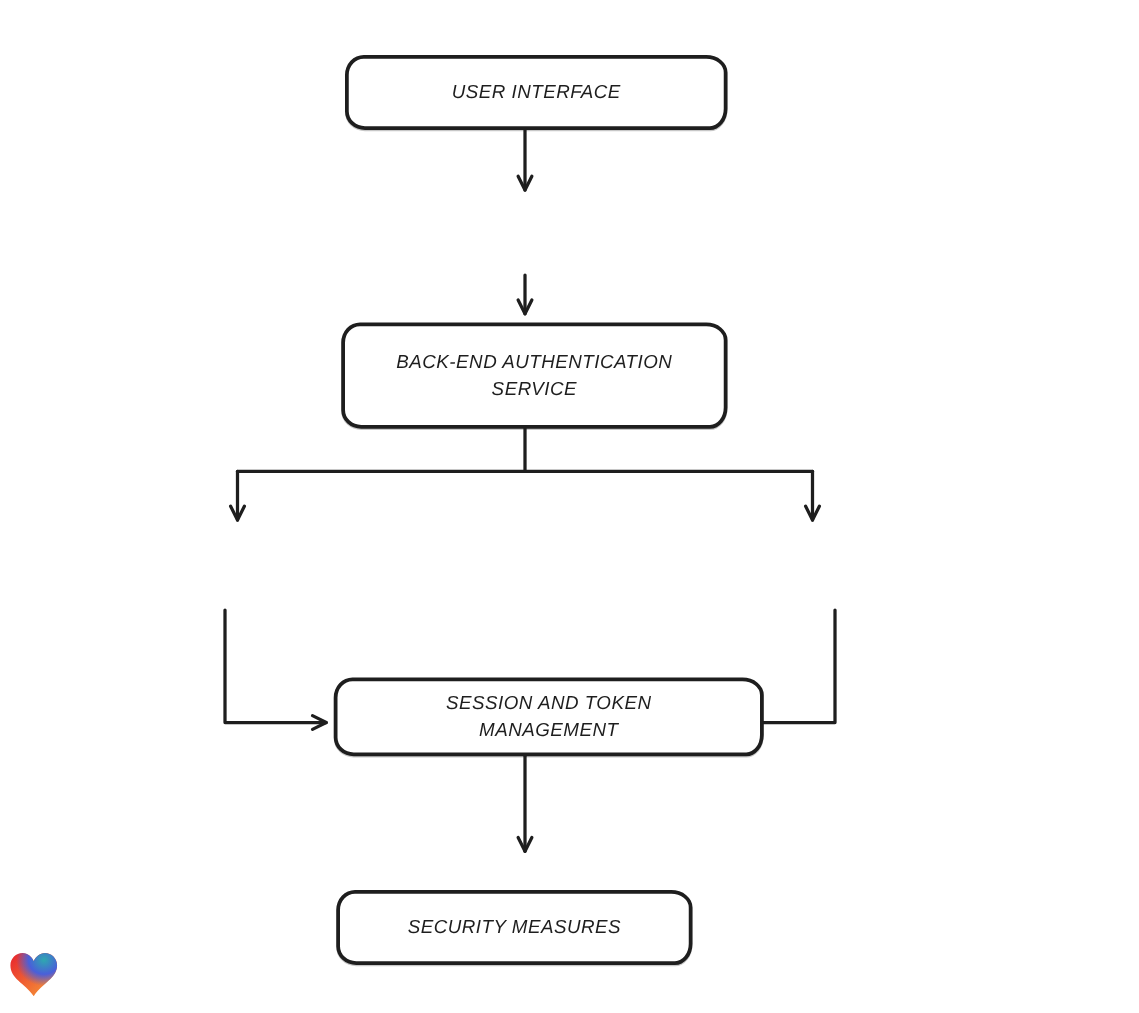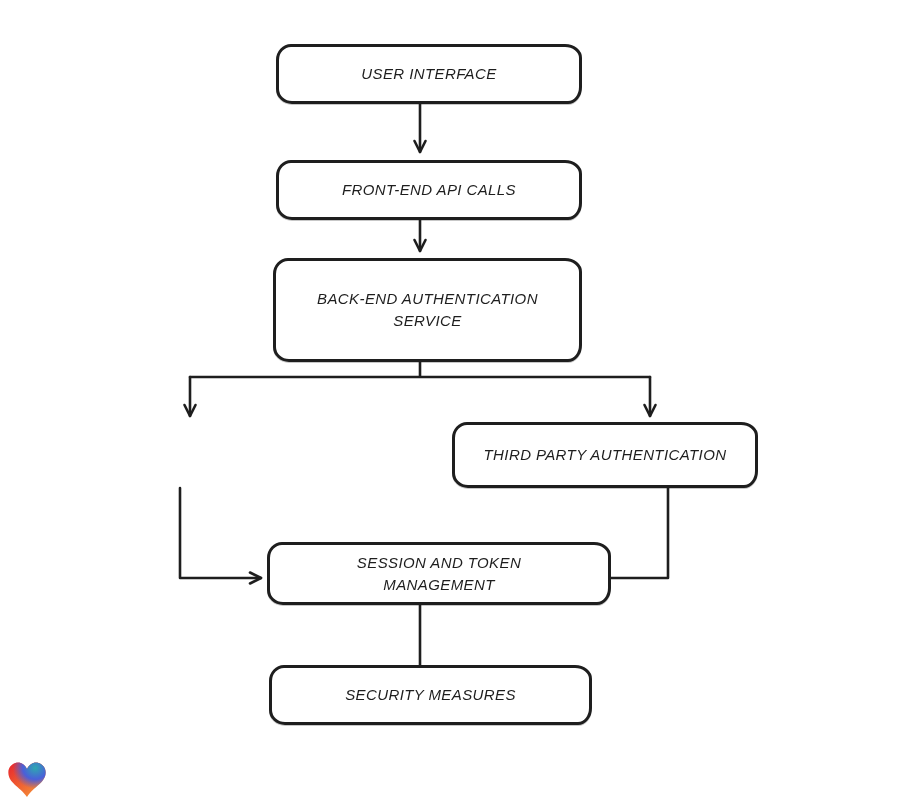--- a/index.html
+++ b/index.html
@@ -75,32 +75,30 @@
 
     <path class="edge" d="M180,488 L180,578 L261,578" marker-end="url(#arrowhead)" stroke="#1e1e1e"></path>
 
     <path class="edge" d="M668,488 L668,578 L579,578" marker-end="url(#arrowhead)" stroke="#1e1e1e"></path>
 
     <path class="edge" d="M420,605 L420,681" marker-end="url(#arrowhead)" stroke="#1e1e1e"></path>
   </svg>
 
   <div class="node" style="left:276px;top:44px;width:306px;height:60px">USER INTERFACE</div>
 
-  <div class="node" style="left:276px;top:160px;width:306px;height:60px">FRONT-END API CALLS</div>
 
-  <div class="node" style="left:273px;top:258px;width:309px;height:104px">BACK-END AUTHENTICATION
+  <div class="node" style="left:273px;top:258px;width:309px;height:85px">BACK-END AUTHENTICATION
 SERVICE</div>
 
 
-  <div class="node" style="left:452px;top:422px;width:306px;height:66px">THIRD PARTY AUTHENTICATION</div>
 
   <div class="node" style="left:267px;top:542px;width:344px;height:63px">SESSION AND TOKEN
 MANAGEMENT</div>
 
-  <div class="node" style="left:269px;top:665px;width:323px;height:60px">SECURITY MEASURES</div>
+  <div class="node" style="left:269px;top:712px;width:285px;height:60px">SECURITY MEASURES</div>
 
   <div class="logo">
     <svg width="38" height="35" viewBox="0 0 32 30" xmlns="http://www.w3.org/2000/svg">
       <defs>
         <linearGradient id="heartWarm" x1="0" y1="0" x2="1" y2="1">
           <stop offset="0" stop-color="#e8232d"></stop>
           <stop offset="0.45" stop-color="#ef5c31"></stop>
           <stop offset="1" stop-color="#f6a23b"></stop>
         </linearGradient>
         <radialGradient id="heartCool" cx="0.72" cy="0.16" r="0.6">

